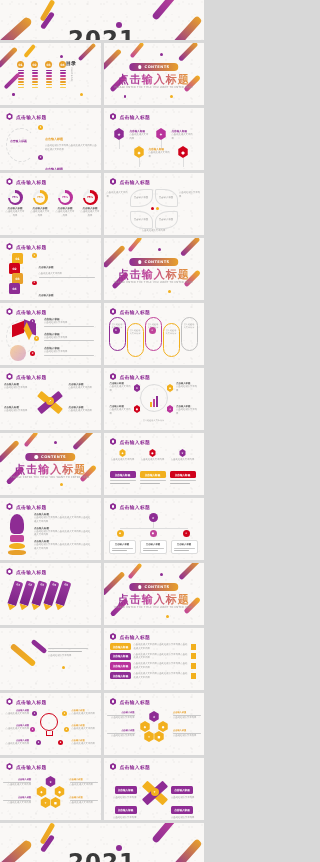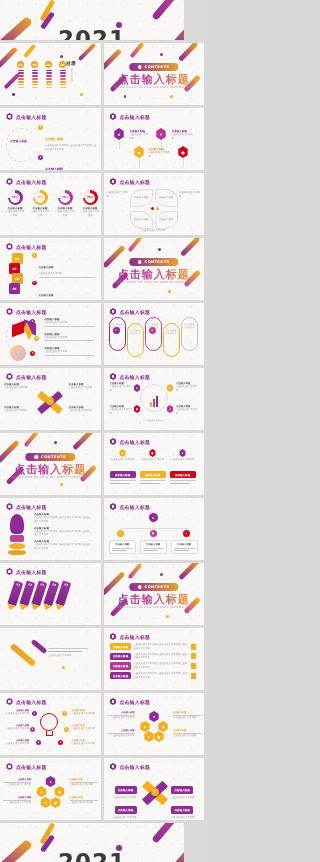--- a/index.html
+++ b/index.html
@@ -16,21 +16,21 @@
     position:relative; overflow:hidden;
     background:#faf8f6;
     background-image:
       radial-gradient(circle at 12% 22%, rgba(0,0,0,.022) 0 1px, transparent 1px),
       radial-gradient(circle at 47% 63%, rgba(0,0,0,.02) 0 1px, transparent 1px),
       radial-gradient(circle at 78% 31%, rgba(0,0,0,.022) 0 1px, transparent 1px),
       radial-gradient(circle at 29% 84%, rgba(0,0,0,.018) 0 1px, transparent 1px),
       radial-gradient(circle at 63% 12%, rgba(0,0,0,.02) 0 1px, transparent 1px);
     background-size: 17px 17px, 23px 23px, 13px 13px, 29px 29px, 19px 19px;
   }
-  .cover { width:184px; height:110px; }
+  .cover { width:204px; height:110px; }
   .row { display:flex; gap:3px; height:62px; }
   .half { width:100.5px; height:62px; }
 
   
   .bar { position:absolute; border-radius:99px; }
   .dot { position:absolute; border-radius:50%; }
 
   .cover-title {
     position:absolute; left:0; right:0; top:28px;
     text-align:center; font-size:23px; font-weight:700;

